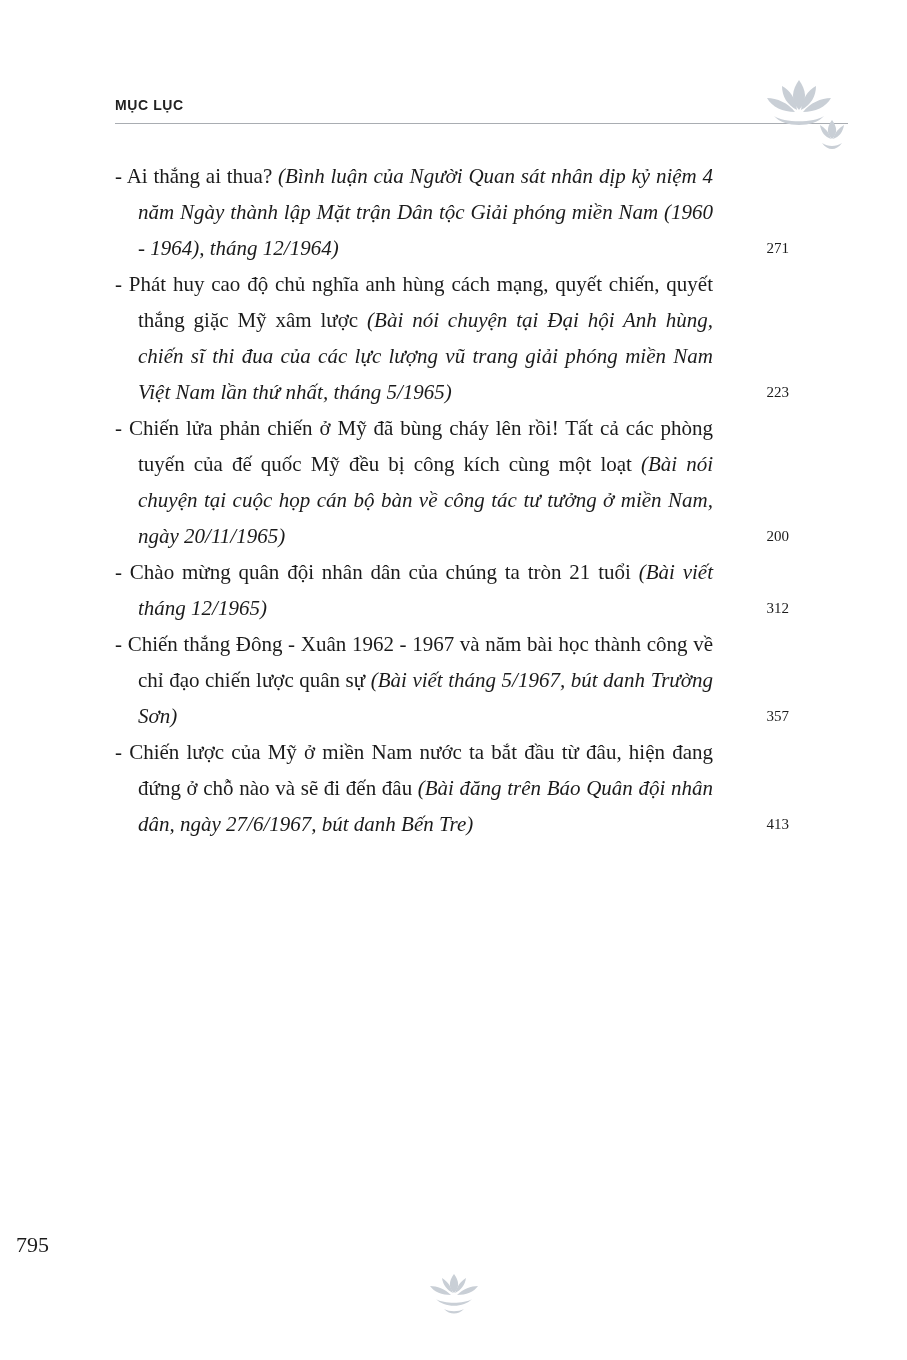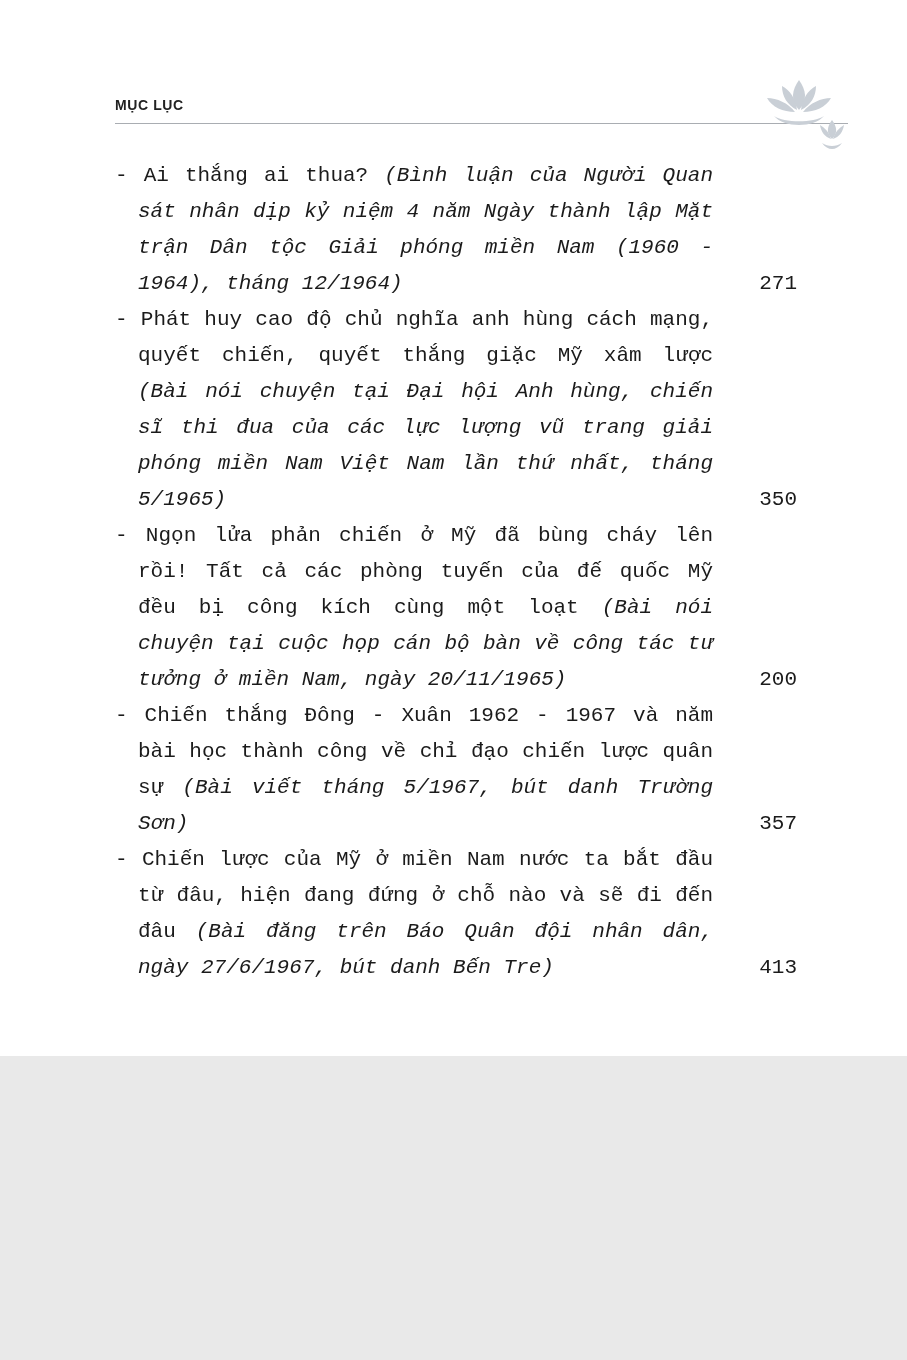--- a/index.html
+++ b/index.html
@@ -3,21 +3,21 @@
 <meta charset="utf-8">
 <style>
   html, body {
     margin: 0;
     padding: 0;
     background: #e9e9e9;
   }
   .page {
     position: relative;
     width: 907px;
-    height: 1056px;
+    height: 1360px;
     background: #ffffff;
     overflow: hidden;
     font-family: "Liberation Serif", "DejaVu Serif", serif;
     color: #1b1b1b;
   }
   .header-title {
     position: absolute;
     left: 115px;
     top: 97px;
     font-family: "Liberation Sans", "DejaVu Sans", sans-serif;
@@ -42,40 +42,39 @@
   .toc {
     position: absolute;
     left: 115px;
     top: 158px;
     width: 682px;
   }
   .entry {
     position: relative;
     font-size: 21px;
     line-height: 36px;
-    font-family: Liberation Mono, monospace;
   }
   .entry-text {
     padding-left: 23px;
     padding-right: 84px;
     text-indent: -23px;
     text-align: justify;
   }
   .entry-dash {
     display: inline;
   }
   .seg.italic {
     font-style: italic;
   }
   .page-num {
     position: absolute;
-    right: 0;
+    right: 8px;
     bottom: 0;
     line-height: 36px;
-    font-size: 21px;
+    font-size: 15px;
   }
   .footer-page {
     position: absolute;
     left: 16px;
     top: 1232px;
     width: 100%;
     text-align: left;
     font-size: 22px;
     color: #1b1b1b;
   }
@@ -114,30 +113,36 @@
       <div class="entry-text">
         <span class="entry-dash">-</span><span> </span>
       <span class="seg">Ai thắng ai thua? </span><span class="seg italic">(Bình luận của Người Quan sát nhân dịp kỷ niệm 4 năm Ngày thành lập Mặt trận Dân tộc Giải phóng miền Nam (1960 - 1964), tháng 12/1964)</span></div>
       <span class="page-num">271</span>
     </div>
 
     <div class="entry">
       <div class="entry-text">
         <span class="entry-dash">-</span><span> </span>
       <span class="seg">Phát huy cao độ chủ nghĩa anh hùng cách mạng, quyết chiến, quyết thắng giặc Mỹ xâm lược </span><span class="seg italic">(Bài nói chuyện tại Đại hội Anh hùng, chiến sĩ thi đua của các lực lượng vũ trang giải phóng miền Nam Việt Nam lần thứ nhất, tháng 5/1965)</span></div>
-      <span class="page-num">350</span>
+      <span class="page-num">223</span>
     </div>
 
     <div class="entry">
       <div class="entry-text">
         <span class="entry-dash">-</span><span> </span>
-      <span class="seg">Ngọn lửa phản chiến ở Mỹ đã bùng cháy lên rồi! Tất cả các phòng tuyến của đế quốc Mỹ đều bị công kích cùng một loạt </span><span class="seg italic">(Bài nói chuyện tại cuộc họp cán bộ bàn về công tác tư tưởng ở miền Nam, ngày 20/11/1965)</span></div>
+      <span class="seg">Chiến lửa phản chiến ở Mỹ đã bùng cháy lên rồi! Tất cả các phòng tuyến của đế quốc Mỹ đều bị công kích cùng một loạt </span><span class="seg italic">(Bài nói chuyện tại cuộc họp cán bộ bàn về công tác tư tưởng ở miền Nam, ngày 20/11/1965)</span></div>
       <span class="page-num">200</span>
     </div>
 
+    <div class="entry">
+      <div class="entry-text">
+        <span class="entry-dash">-</span><span> </span>
+      <span class="seg">Chào mừng quân đội nhân dân của chúng ta tròn 21 tuổi </span><span class="seg italic">(Bài viết tháng 12/1965)</span></div>
+      <span class="page-num">312</span>
+    </div>
 
 
 
 
     <div class="entry">
       <div class="entry-text">
         <span class="entry-dash">-</span><span> </span>
       <span class="seg">Chiến thắng Đông - Xuân 1962 - 1967 và năm bài học thành công về chỉ đạo chiến lược quân sự </span><span class="seg italic">(Bài viết tháng 5/1967, bút danh Trường Sơn)</span></div>
       <span class="page-num">357</span>
     </div>

